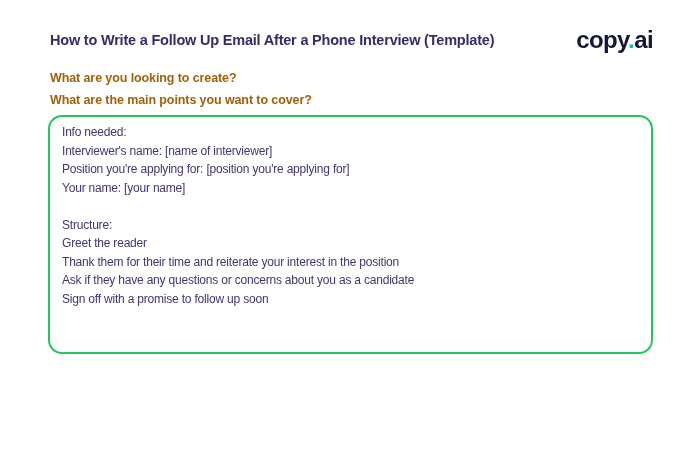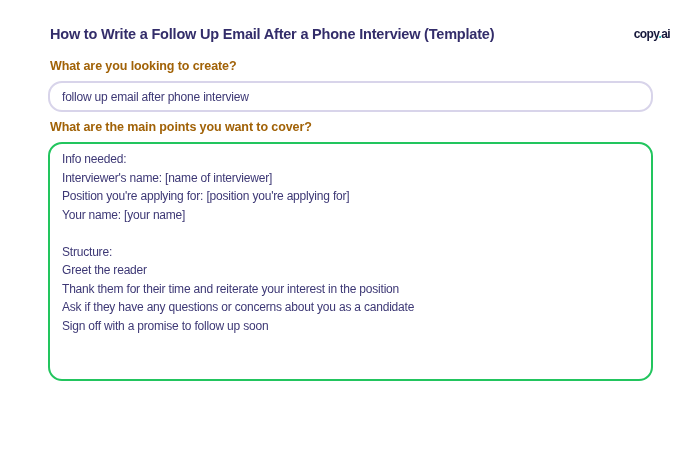--- a/index.html
+++ b/index.html
@@ -4,37 +4,37 @@
 <style>
   * { margin: 0; padding: 0; box-sizing: border-box; }
   html, body {
     width: 700px; height: 476px;
     background: #ffffff;
     font-family: "Liberation Sans", sans-serif;
     overflow: hidden;
   }
   .page {
     width: 700px; height: 476px;
-    padding: 26px 30px 0 48px;
+    padding: 26px 47px 0 48px;
   }
   .header {
     display: flex;
     align-items: center;
     justify-content: space-between;
     margin-bottom: 17px;
   }
   .page-title {
     font-size: 14.5px;
     font-weight: 700;
     letter-spacing: -0.2px;
     color: #332d6a;
     padding-left: 2px;
   }
   .logo {
-    font-size: 12px;
+    font-size: 24px;
     font-weight: 700;
     letter-spacing: -0.6px;
     color: #15173a;
     cursor: pointer;
     white-space: nowrap;
   }
   .logo .logo-dot {
     color: #1ab9b4;
   }
   .field-label {
@@ -87,21 +87,20 @@
 
 <div class="page">
 
   <div class="header">
     <h1 class="page-title">How to Write a Follow Up Email After a Phone Interview (Template)</h1>
     <div class="logo"><span>copy</span><span class="logo-dot">.</span><span>ai</span></div>
   </div>
 
   <label class="field-label">What are you looking to create?</label>
 
-  <input class="text-input" type="text" value="follow up email after phone interview" style="">
 
   <label class="field-label second">What are the main points you want to cover?</label>
 
   <textarea class="text-area" spellcheck="false" style="">Info needed:
 Interviewer's name: [name of interviewer]
 Position you're applying for: [position you're applying for]
 Your name: [your name]
 
 Structure:
 Greet the reader

